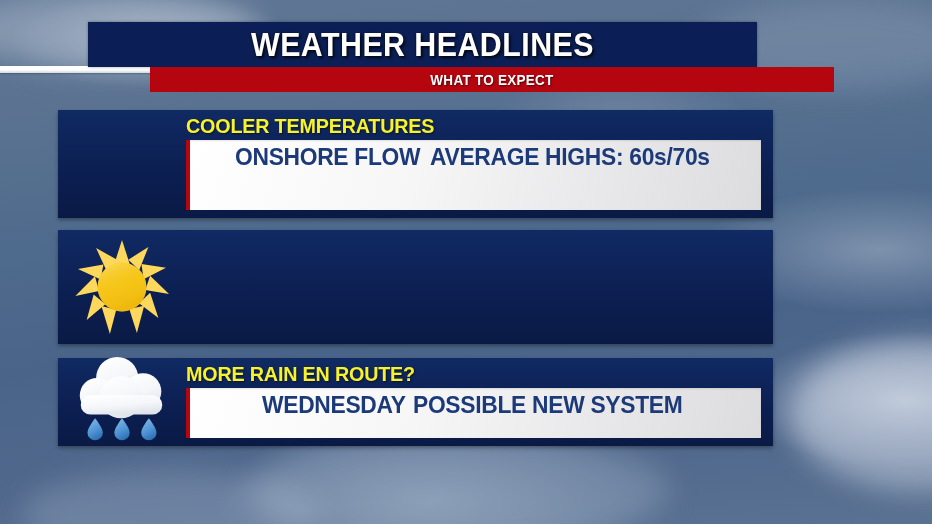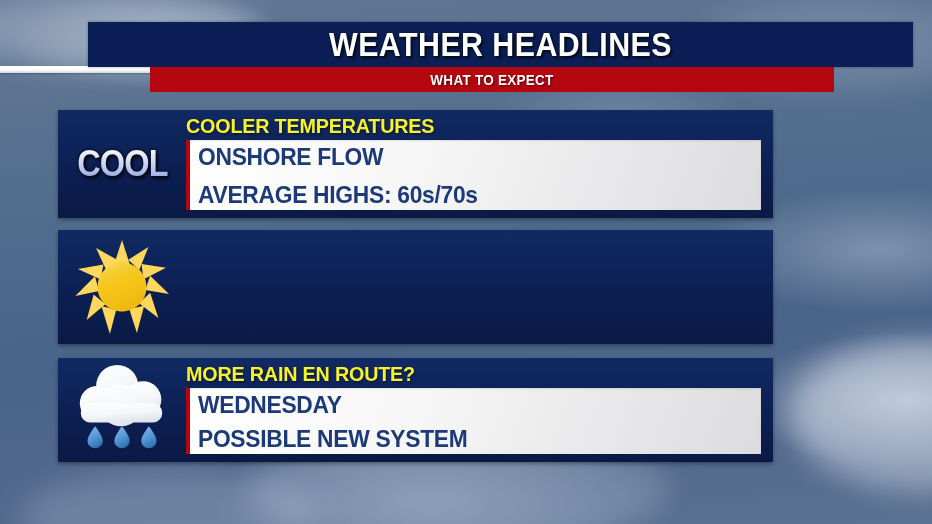--- a/index.html
+++ b/index.html
@@ -28,21 +28,21 @@
   .wisp { position:absolute; border-radius:50%; filter:blur(14px); pointer-events:none; }
   .w1 { left:-40px;  top:-10px;  width:300px; height:80px;  background:rgba(226,233,243,.30); }
   .w2 { left:250px;  top:430px;  width:420px; height:120px; background:rgba(206,218,234,.22); }
   .w3 { left:790px;  top:340px;  width:260px; height:150px; background:rgba(233,239,247,.42); }
   .w4 { left:700px;  top:0px;    width:280px; height:90px;  background:rgba(199,211,229,.18); }
   .w5 { left:20px;   top:470px;  width:300px; height:90px;  background:rgba(214,225,240,.20); }
 
   
   #title-bar {
     position:absolute; left:88px; top:22px;
-    width:825px; height:45px;
+    width:669px; height:45px;
     background:#0b1f56;
     box-shadow:0 0 3px rgba(0,0,0,.35);
   }
   #title-text {
     position:absolute; left:0; top:0; width:100%; height:100%;
     display:flex; align-items:center; justify-content:center;
     color:#ffffff;
     font-size:33px;
     font-weight:bold;
     letter-spacing:.5px;
@@ -76,21 +76,21 @@
 
   
   .row {
     position:absolute; left:58px;
     width:715px;
     background:linear-gradient(180deg,#102a63 0%,#0c1f52 55%,#0a1a45 100%);
     box-shadow:0 2px 4px rgba(0,0,0,.35);
   }
   #row-0 { top:110px; height:108px; }
   #row-1 { top:230px; height:114px; }
-  #row-2 { top:358px; height:104px;padding-left:8px; }
+  #row-2 { top:358px; height:88px;padding-left:8px; }
 
   .icon-cell {
     position:absolute; left:0; top:0;
     width:128px; height:100%;
     display:flex; align-items:center; justify-content:center;
   }
 
   .content-cell {
     position:absolute; left:128px; top:0;
     right:12px; height:100%;
@@ -111,21 +111,21 @@
   .panel {
     position:absolute; left:0; top:30px;
     right:0; bottom:8px;
     background:#b50610;
     padding-left:4px;
   }
   .panel-inner {
     width:100%; height:100%;
     background:linear-gradient(110deg,#ffffff 0%,#f6f6f7 40%,#dcdcde 100%);
     padding:4px 0 2px 8px;
-    display:flex; flex-direction:column; justify-content:space-between;
+    display:flex; flex-direction:row; justify-content:center;
     box-shadow:inset 0 1px 2px rgba(0,0,0,.10);
   }
   .line {
     color:#1c3a79;
     font-size:24px;
     font-weight:bold;
     line-height:1.07;
     letter-spacing:-.3px;
     transform:scaleX(.95);
     transform-origin:left center;
@@ -162,23 +162,20 @@
 
   <div id="title-bar">
     <div id="title-text">WEATHER HEADLINES</div>
   </div>
 
   <div id="sub-bar">
     <div id="sub-text">WHAT TO EXPECT</div>
   </div>
 
   <div class="row" id="row-0">
-    <div class="icon-cell">
-      <span class="cool-word">COOL</span>
-    </div>
     <div class="content-cell">
       <div class="kicker">COOLER TEMPERATURES</div>
       <div class="panel">
         <div class="panel-inner">
           <div class="line">ONSHORE FLOW</div>
           <div class="line">AVERAGE HIGHS: 60s/70s</div>
         </div>
       </div>
     </div>
   </div>

